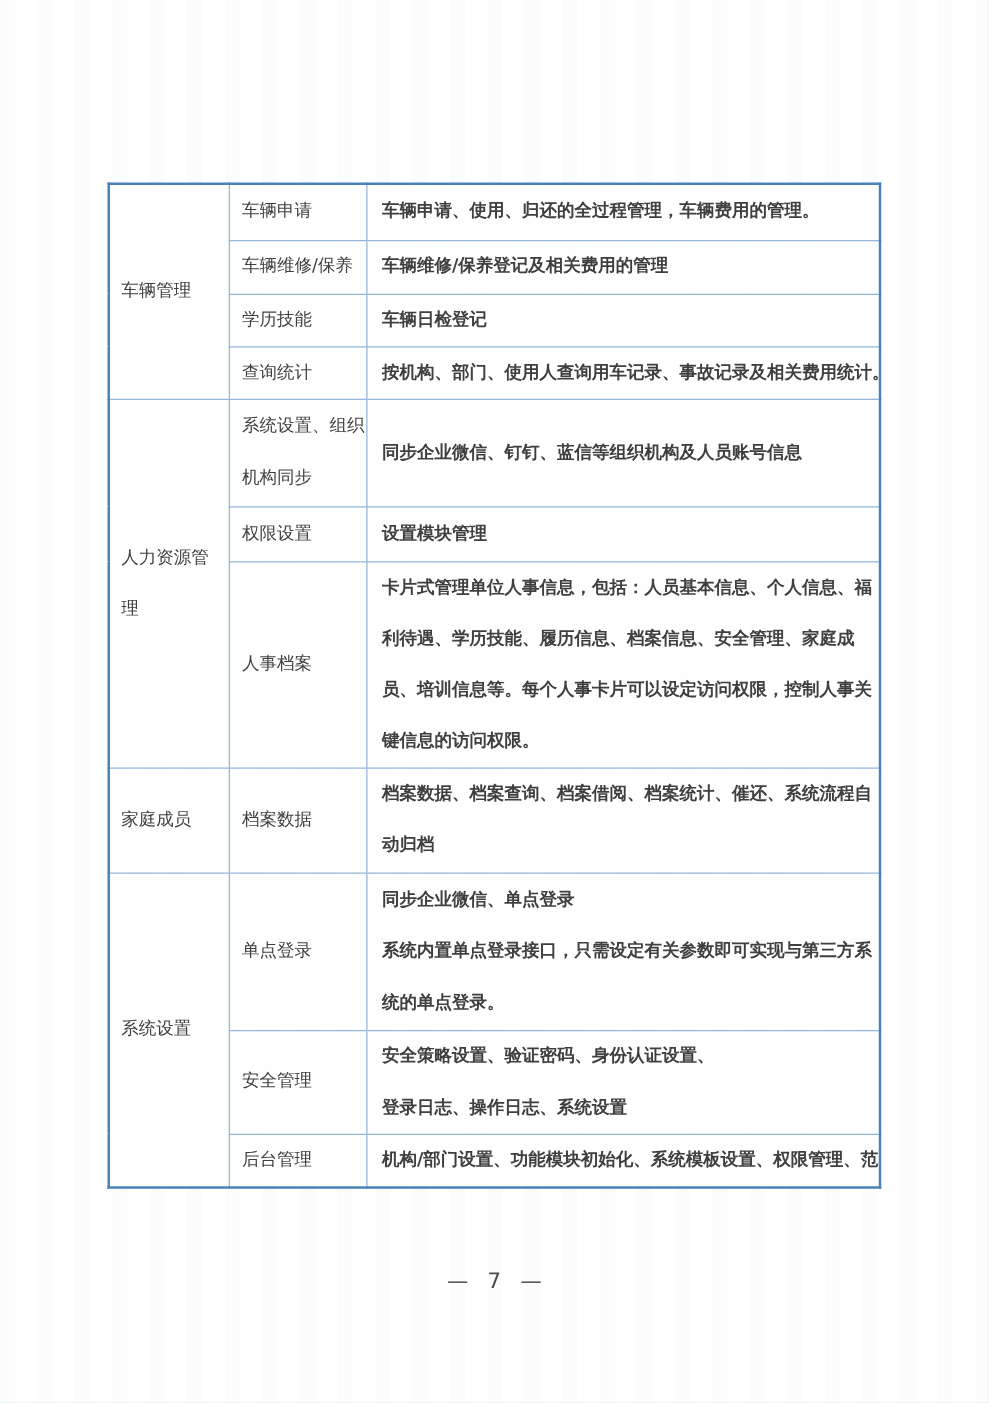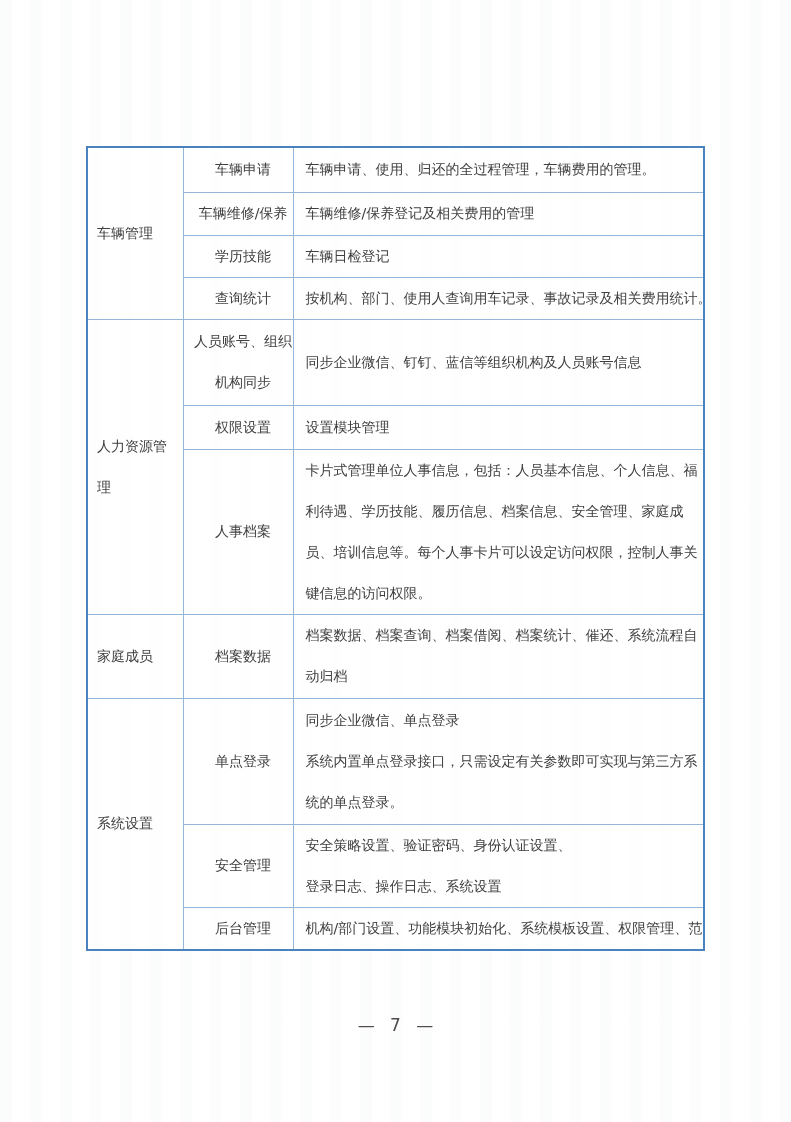--- a/index.html
+++ b/index.html
@@ -37,22 +37,22 @@
     border: 1px solid #93b6da;
     font-size: 14px;
     line-height: 41px;
     color: #3f3f3f;
     vertical-align: middle;
     white-space: pre-line;
     word-break: break-all;
     overflow: hidden;
   }
   td.cat  { padding: 0 5px 0 9px; }
-  td.item { padding: 0 0 0 10px; text-align: center; }
-  td.desc { padding: 0 4px 0 12px; }
+  td.item { padding: 0 0 0 10px; }
+  td.desc { padding: 0 4px 0 12px; font-weight: bold; }
   td.one-line { white-space: nowrap; }
   .footer {
     position: absolute;
     left: 0;
     top: 1008px;
     width: 100%;
     height: 34px;
     line-height: 34px;
     text-align: center;
     font-size: 17px;
@@ -86,21 +86,21 @@
         <td class="item">学历技能</td>
         <td class="desc">车辆日检登记</td>
       </tr>
       <tr style="height:40px">
         <td class="item">查询统计</td>
         <td class="desc one-line">按机构、部门、使用人查询用车记录、事故记录及相关费用统计。</td>
       </tr>
 
       <tr style="height:86px">
         <td class="cat" rowspan="3">人力资源管理</td>
-        <td class="item">人员账号、组织
+        <td class="item">系统设置、组织
 机构同步</td>
         <td class="desc">同步企业微信、钉钉、蓝信等组织机构及人员账号信息</td>
       </tr>
       <tr style="height:44px">
         <td class="item">权限设置</td>
         <td class="desc">设置模块管理</td>
       </tr>
       <tr style="height:164px">
         <td class="item">人事档案</td>
         <td class="desc">卡片式管理单位人事信息，包括：人员基本信息、个人信息、福利待遇、学历技能、履历信息、档案信息、安全管理、家庭成员、培训信息等。每个人事卡片可以设定访问权限，控制人事关键信息的访问权限。</td>

